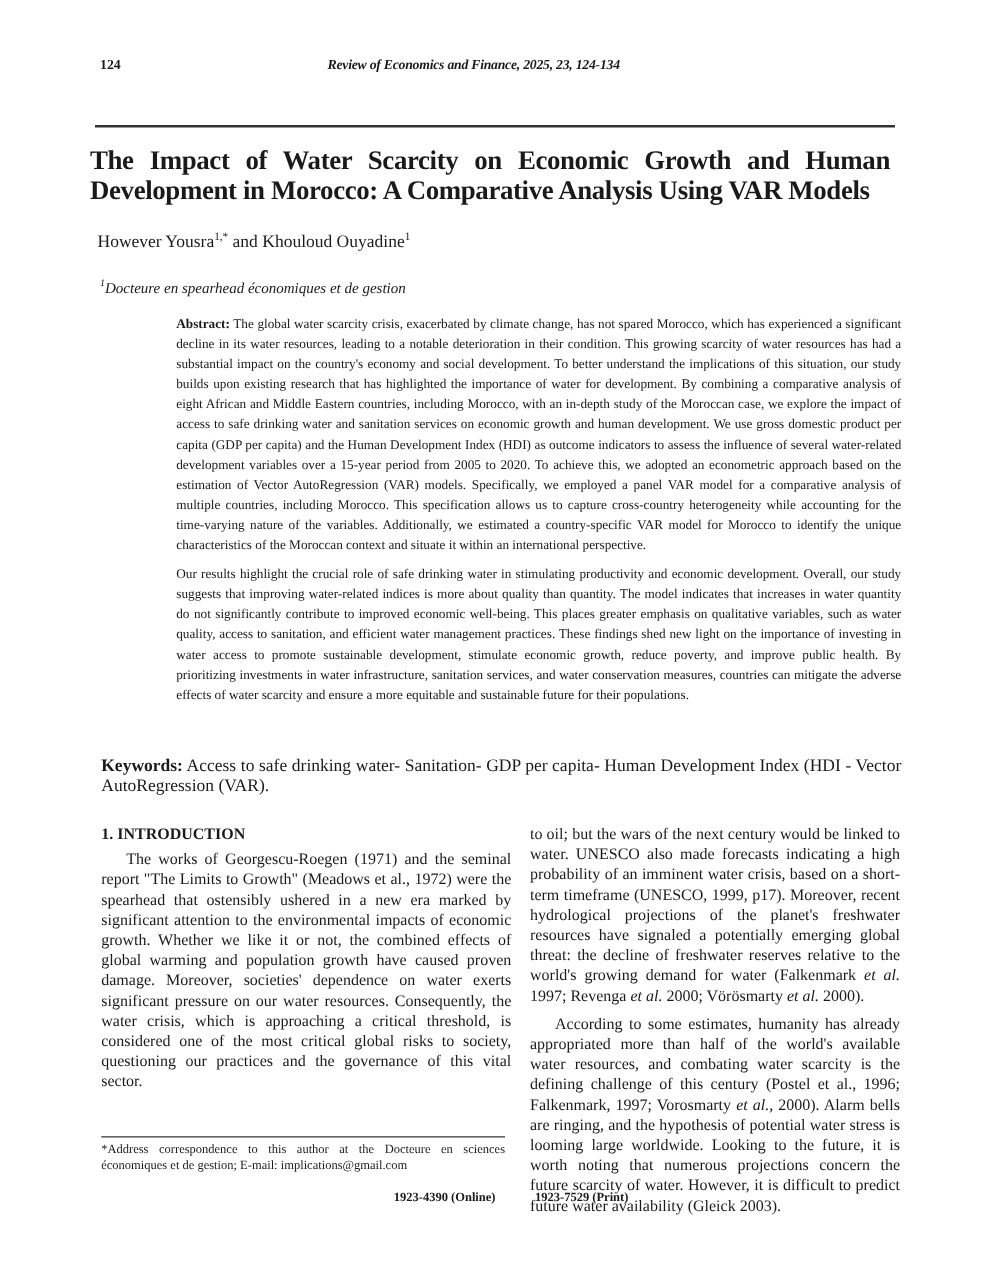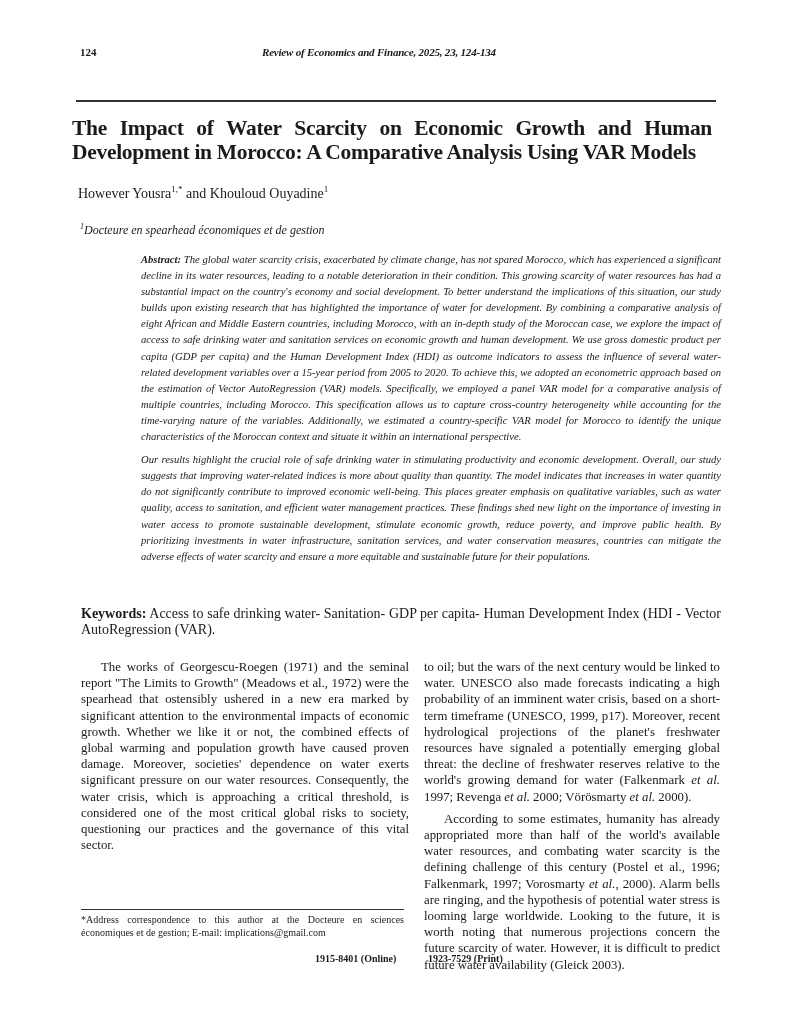--- a/index.html
+++ b/index.html
@@ -9,21 +9,21 @@
   .running-head { top: 46px; left: 80px; width: 640px; font-size: 11px; font-weight: bold; }
   .running-head .page-num { position: absolute; left: 0; top: 0; }
   .running-head .journal { position: absolute; left: 182px; top: 0; font-style: italic; letter-spacing: -0.2px; }
   .rule-top { top: 100px; left: 76px; width: 640px; height: 0; border-top: 2px solid #333; }
   .title { top: 116px; left: 72px; width: 640px; font-size: 21.5px; font-weight: bold; line-height: 24px; text-align: justify; text-align-last: left; letter-spacing: -0.3px; }
   .authors { top: 184px; left: 78px; font-size: 14px; }
   .authors sup { font-size: 9px; }
   .affil { top: 222px; left: 80px; font-size: 12px; font-style: italic; }
   .affil sup { font-size: 8px; font-style: italic; }
   .abstract { top: 252px; left: 141px; width: 580px; font-size: 10.6px; line-height: 16.1px; text-align: justify; }
-  .abstract p { margin: 0 0 7px 0; font-style: italic; }
+  .abstract p { margin: 0 0 7px 0; }
   .abstract b { font-weight: bold; }
   .keywords { top: 606px; left: 81px; width: 640px; font-size: 14px; line-height: 16px; text-align: justify; }
   .col { font-size: 12.8px; line-height: 16.2px; text-align: justify; }
   .col p { margin: 0 0 6px 0; text-indent: 20px; }
   .col-left { top: 659px; left: 81px; width: 328px; }
   .col-right { top: 659px; left: 424px; width: 296px; }
   .col-right p.cont { text-indent: 0; }
   .section-head { font-weight: bold; font-size: 12.8px; margin: 0 0 4px 0; }
   .fn-rule { top: 909px; left: 81px; width: 323px; height: 0; border-top: 1px solid #333; }
   .footnote { top: 913px; left: 81px; width: 323px; font-size: 10px; line-height: 13px; text-align: justify; }
@@ -54,25 +54,26 @@
 <div class="abs abstract">
   <p><b>Abstract:</b> <span>The global water scarcity crisis, exacerbated by climate change, has not spared Morocco, which has experienced a significant decline in its water resources, leading to a notable deterioration in their condition. This growing scarcity of water resources has had a substantial impact on the country's economy and social development. To better understand the implications of this situation, our study builds upon existing research that has highlighted the importance of water for development. By combining a comparative analysis of eight African and Middle Eastern countries, including Morocco, with an in-depth study of the Moroccan case, we explore the impact of access to safe drinking water and sanitation services on economic growth and human development. We use gross domestic product per capita (GDP per capita) and the Human Development Index (HDI) as outcome indicators to assess the influence of several water-related development variables over a 15-year period from 2005 to 2020. To achieve this, we adopted an econometric approach based on the estimation of Vector AutoRegression (VAR) models. Specifically, we employed a panel VAR model for a comparative analysis of multiple countries, including Morocco. This specification allows us to capture cross-country heterogeneity while accounting for the time-varying nature of the variables. Additionally, we estimated a country-specific VAR model for Morocco to identify the unique characteristics of the Moroccan context and situate it within an international perspective.</span></p>
   <p>Our results highlight the crucial role of safe drinking water in stimulating productivity and economic development. Overall, our study suggests that improving water-related indices is more about quality than quantity. The model indicates that increases in water quantity do not significantly contribute to improved economic well-being. This places greater emphasis on qualitative variables, such as water quality, access to sanitation, and efficient water management practices. These findings shed new light on the importance of investing in water access to promote sustainable development, stimulate economic growth, reduce poverty, and improve public health. By prioritizing investments in water infrastructure, sanitation services, and water conservation measures, countries can mitigate the adverse effects of water scarcity and ensure a more equitable and sustainable future for their populations.</p>
 </div>
 
 <div class="abs keywords">
   <b>Keywords:</b> <span>Access to safe drinking water- Sanitation- GDP per capita- Human Development Index (HDI - Vector AutoRegression (VAR).</span>
 </div>
 
 <div class="abs col col-left">
+  <div class="section-head">1. INTRODUCTION</div>
   <p>The works of Georgescu-Roegen (1971) and the seminal report "The Limits to Growth" (Meadows et al., 1972) were the spearhead that ostensibly ushered in a new era marked by significant attention to the environmental impacts of economic growth. Whether we like it or not, the combined effects of global warming and population growth have caused proven damage. Moreover, societies' dependence on water exerts significant pressure on our water resources. Consequently, the water crisis, which is approaching a critical threshold, is considered one of the most critical global risks to society, questioning our practices and the governance of this vital sector.</p>
 </div>
 
 <div class="abs col col-right">
   <p class="cont"><span>to oil; but the wars of the next century would be linked to water. UNESCO also made forecasts indicating a high probability of an imminent water crisis, based on a short-term timeframe (UNESCO, 1999, p17). Moreover, recent hydrological projections of the planet's freshwater resources have signaled a potentially emerging global threat: the decline of freshwater reserves relative to the world's growing demand for water (Falkenmark </span><i>et al.</i><span> 1997; Revenga </span><i>et al.</i><span> 2000; Vörösmarty </span><i>et al.</i><span> 2000).</span></p>
   <p><span>According to some estimates, humanity has already appropriated more than half of the world's available water resources, and combating water scarcity is the defining challenge of this century (Postel et al., 1996; Falkenmark, 1997; Vorosmarty </span><i>et al.,</i><span> 2000). Alarm bells are ringing, and the hypothesis of potential water stress is looming large worldwide. Looking to the future, it is worth noting that numerous projections concern the future scarcity of water. However, it is difficult to predict future water availability (Gleick 2003).</span></p>
 </div>
 
 <div class="abs fn-rule"></div>
 <div class="abs footnote">*Address correspondence to this author at the Docteure en sciences économiques et de gestion; E-mail: implications@gmail.com</div>
 
-<div class="abs issn-online">1915-8401 (Online)</div>
+<div class="abs issn-online">1923-4390 (Online)</div>
 <div class="abs issn-print">1923-7529 (Print)</div>
 
 </body></html>

